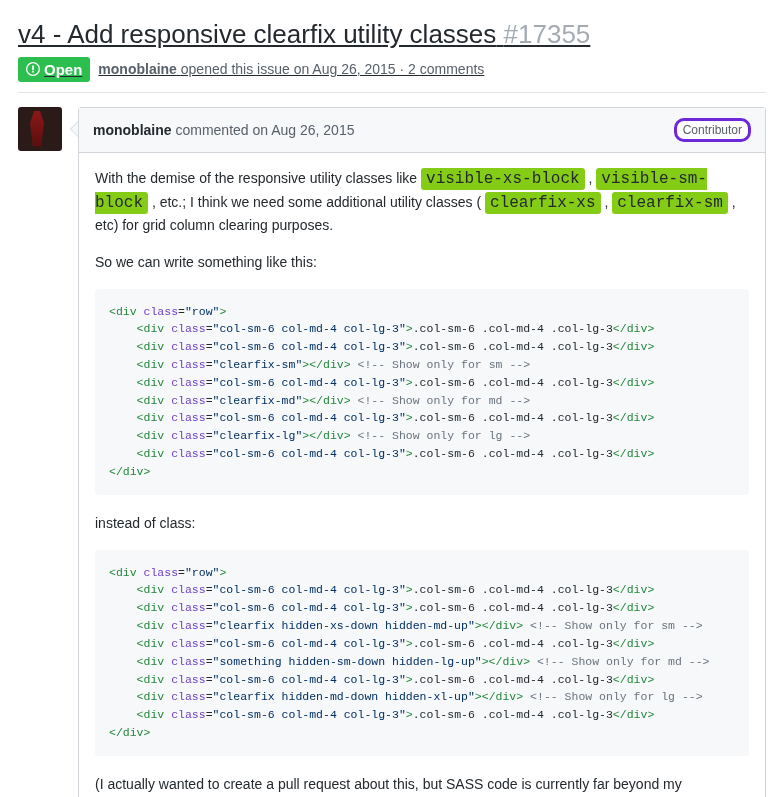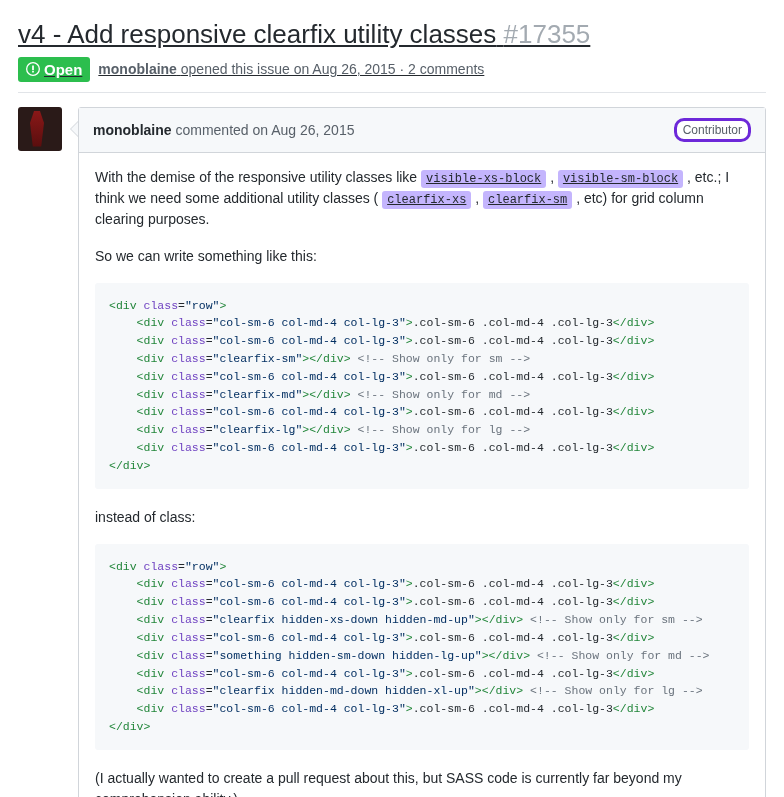--- a/index.html
+++ b/index.html
@@ -51,21 +51,21 @@
   }
   .comment-author { color: #24292e; font-weight: 600; }
   .badge-label {
     border: 3px solid #6d28d9; border-radius: 10px; padding: 2px 6px;
     font-size: 12px; color: #586069; background: #fff;
   }
   .comment-body { padding: 14px 16px; font-size: 14px; line-height: 1.5; color: #24292e; }
   .comment-body p { margin-bottom: 16px; }
   .inline-code {
     font-family: SFMono-Regular, Consolas, "Liberation Mono", Menlo, monospace;
-    font-size: 12px; background: #c4b5fd; border-radius: 3px; padding: 2px 5px; text-decoration: underline;
+    font-size: 16px; background: #84cc16; border-radius: 3px; padding: 2px 5px;
   }
   pre.code-block {
     background: #f6f8fa; border-radius: 3px; padding: 14px;
     font-family: SFMono-Regular, Consolas, "Liberation Mono", Menlo, monospace;
     font-size: 11.5px; line-height: 1.55; overflow-x: auto; margin-bottom: 18px;
     white-space: pre;
   }
   .p  { color: #22863a; } 
   .nt { color: #22863a; font-family: Liberation Mono, monospace; } 
   .na { color: #6f42c1; } 

